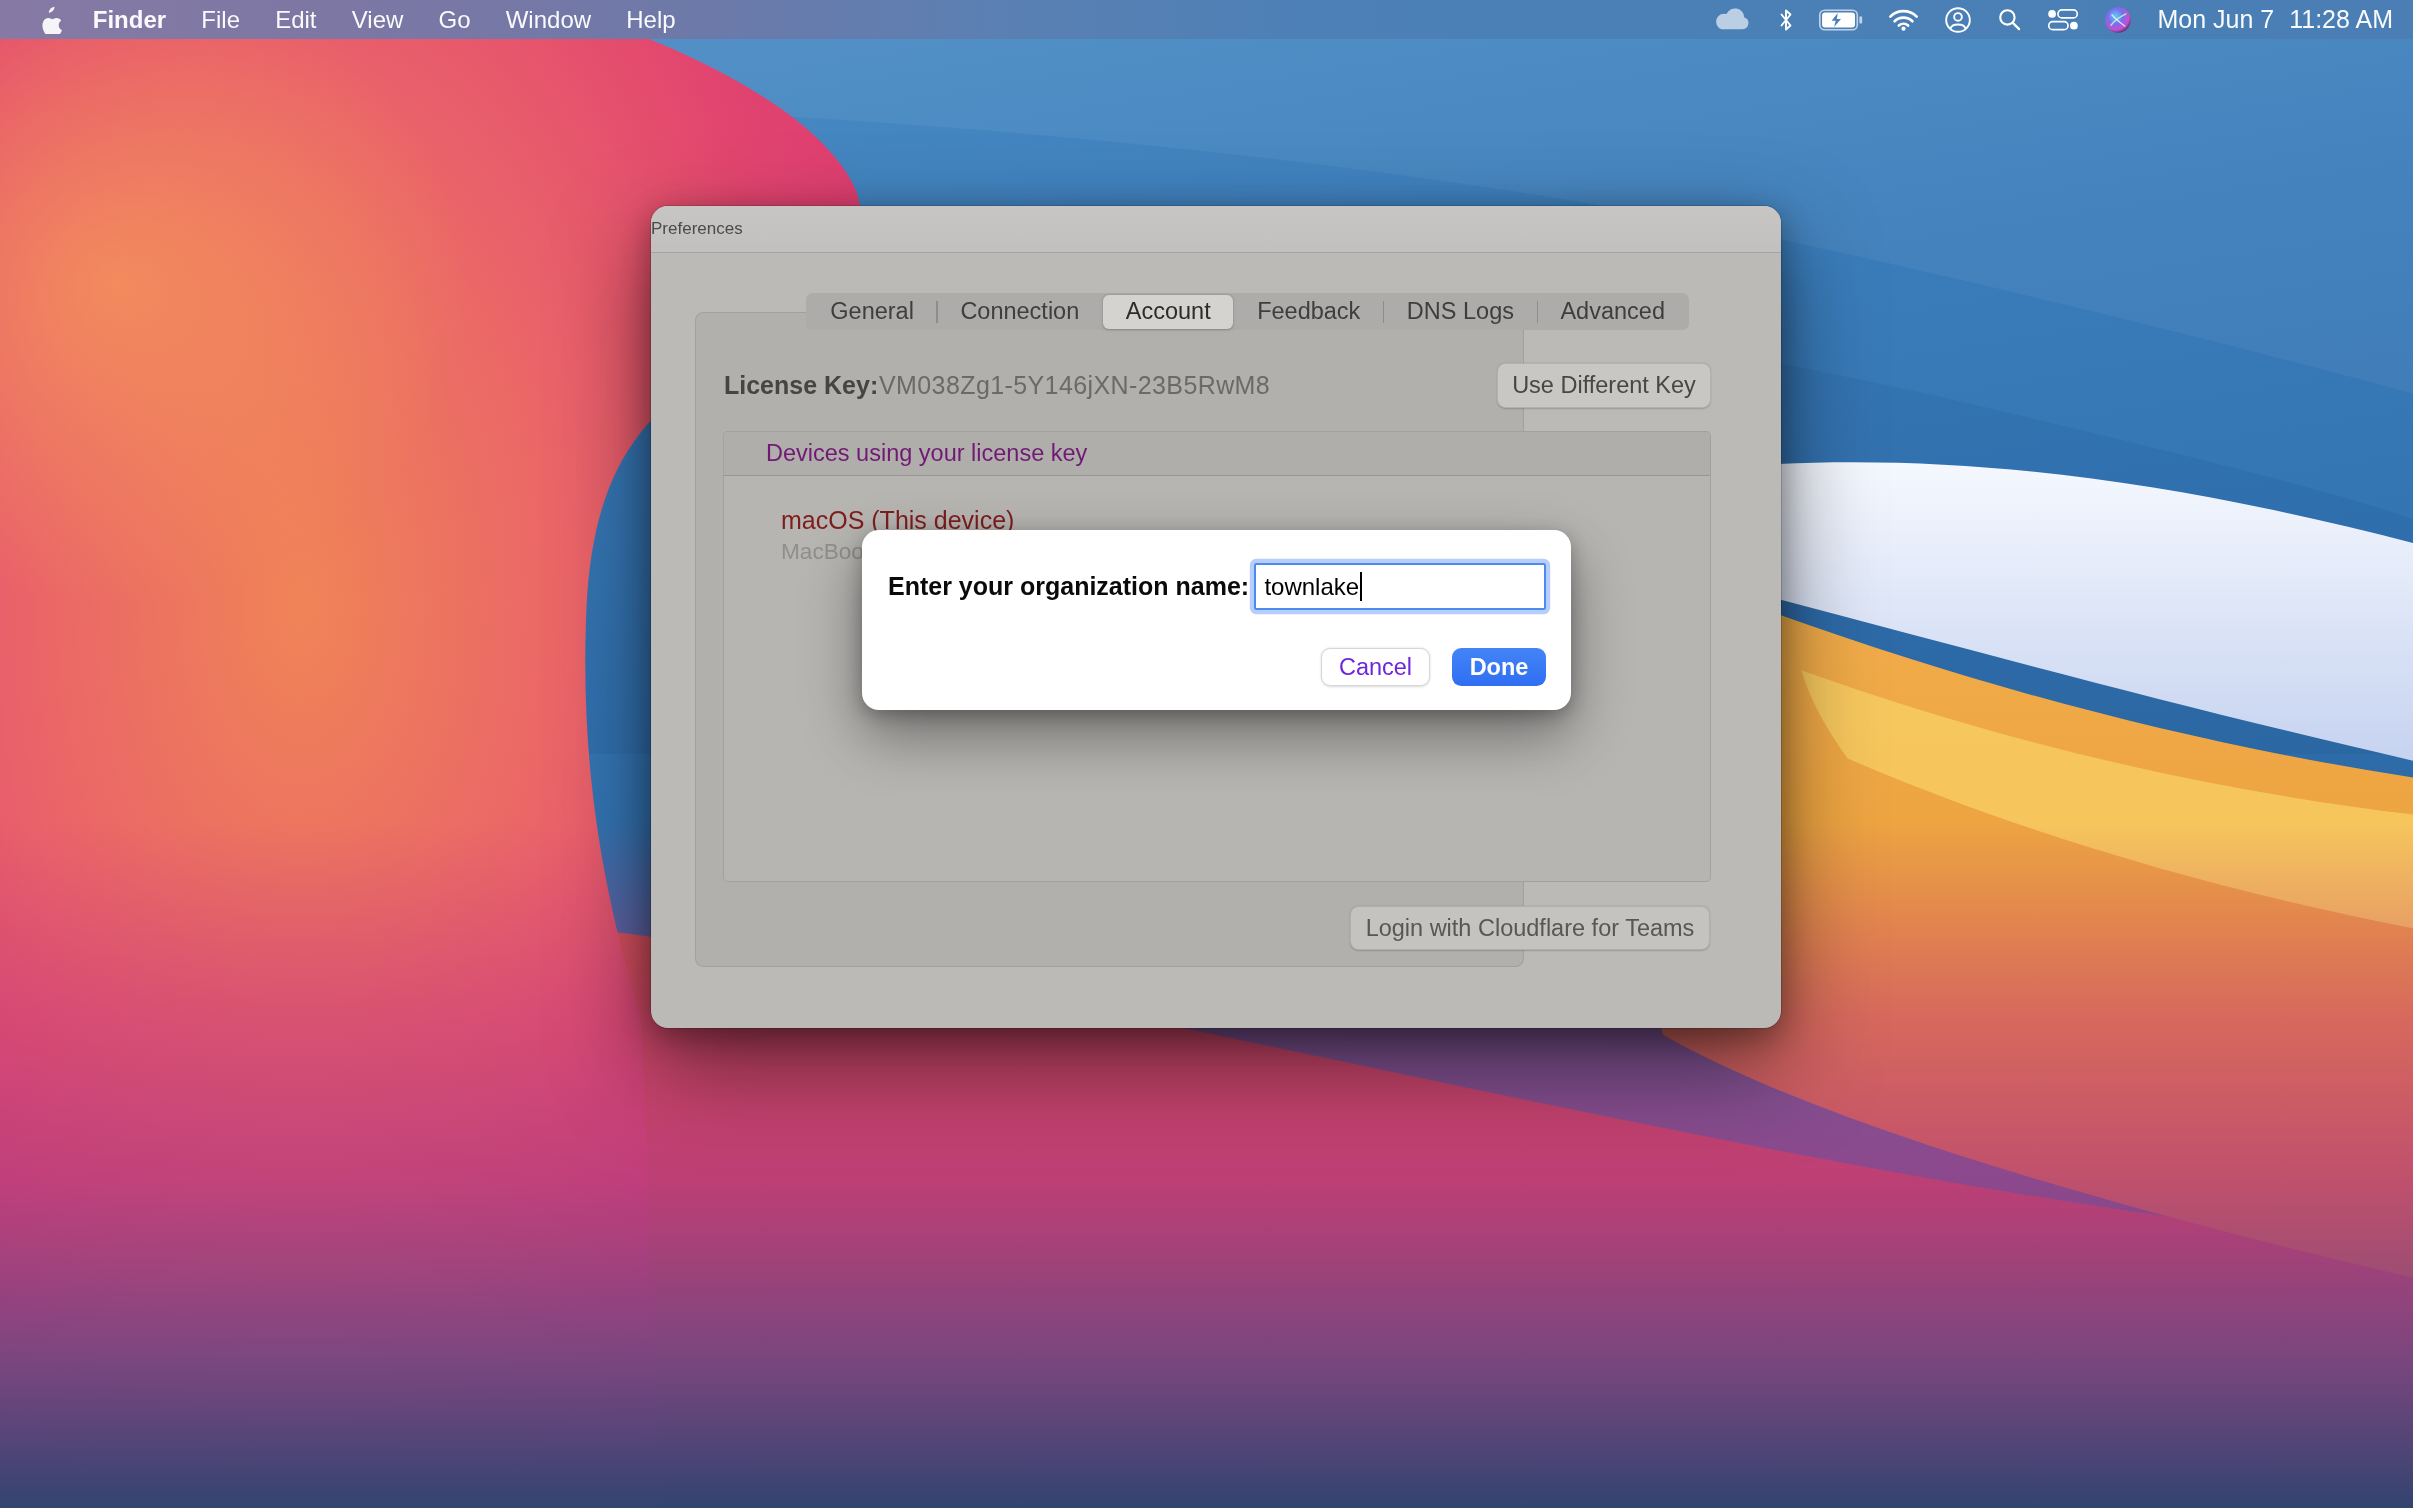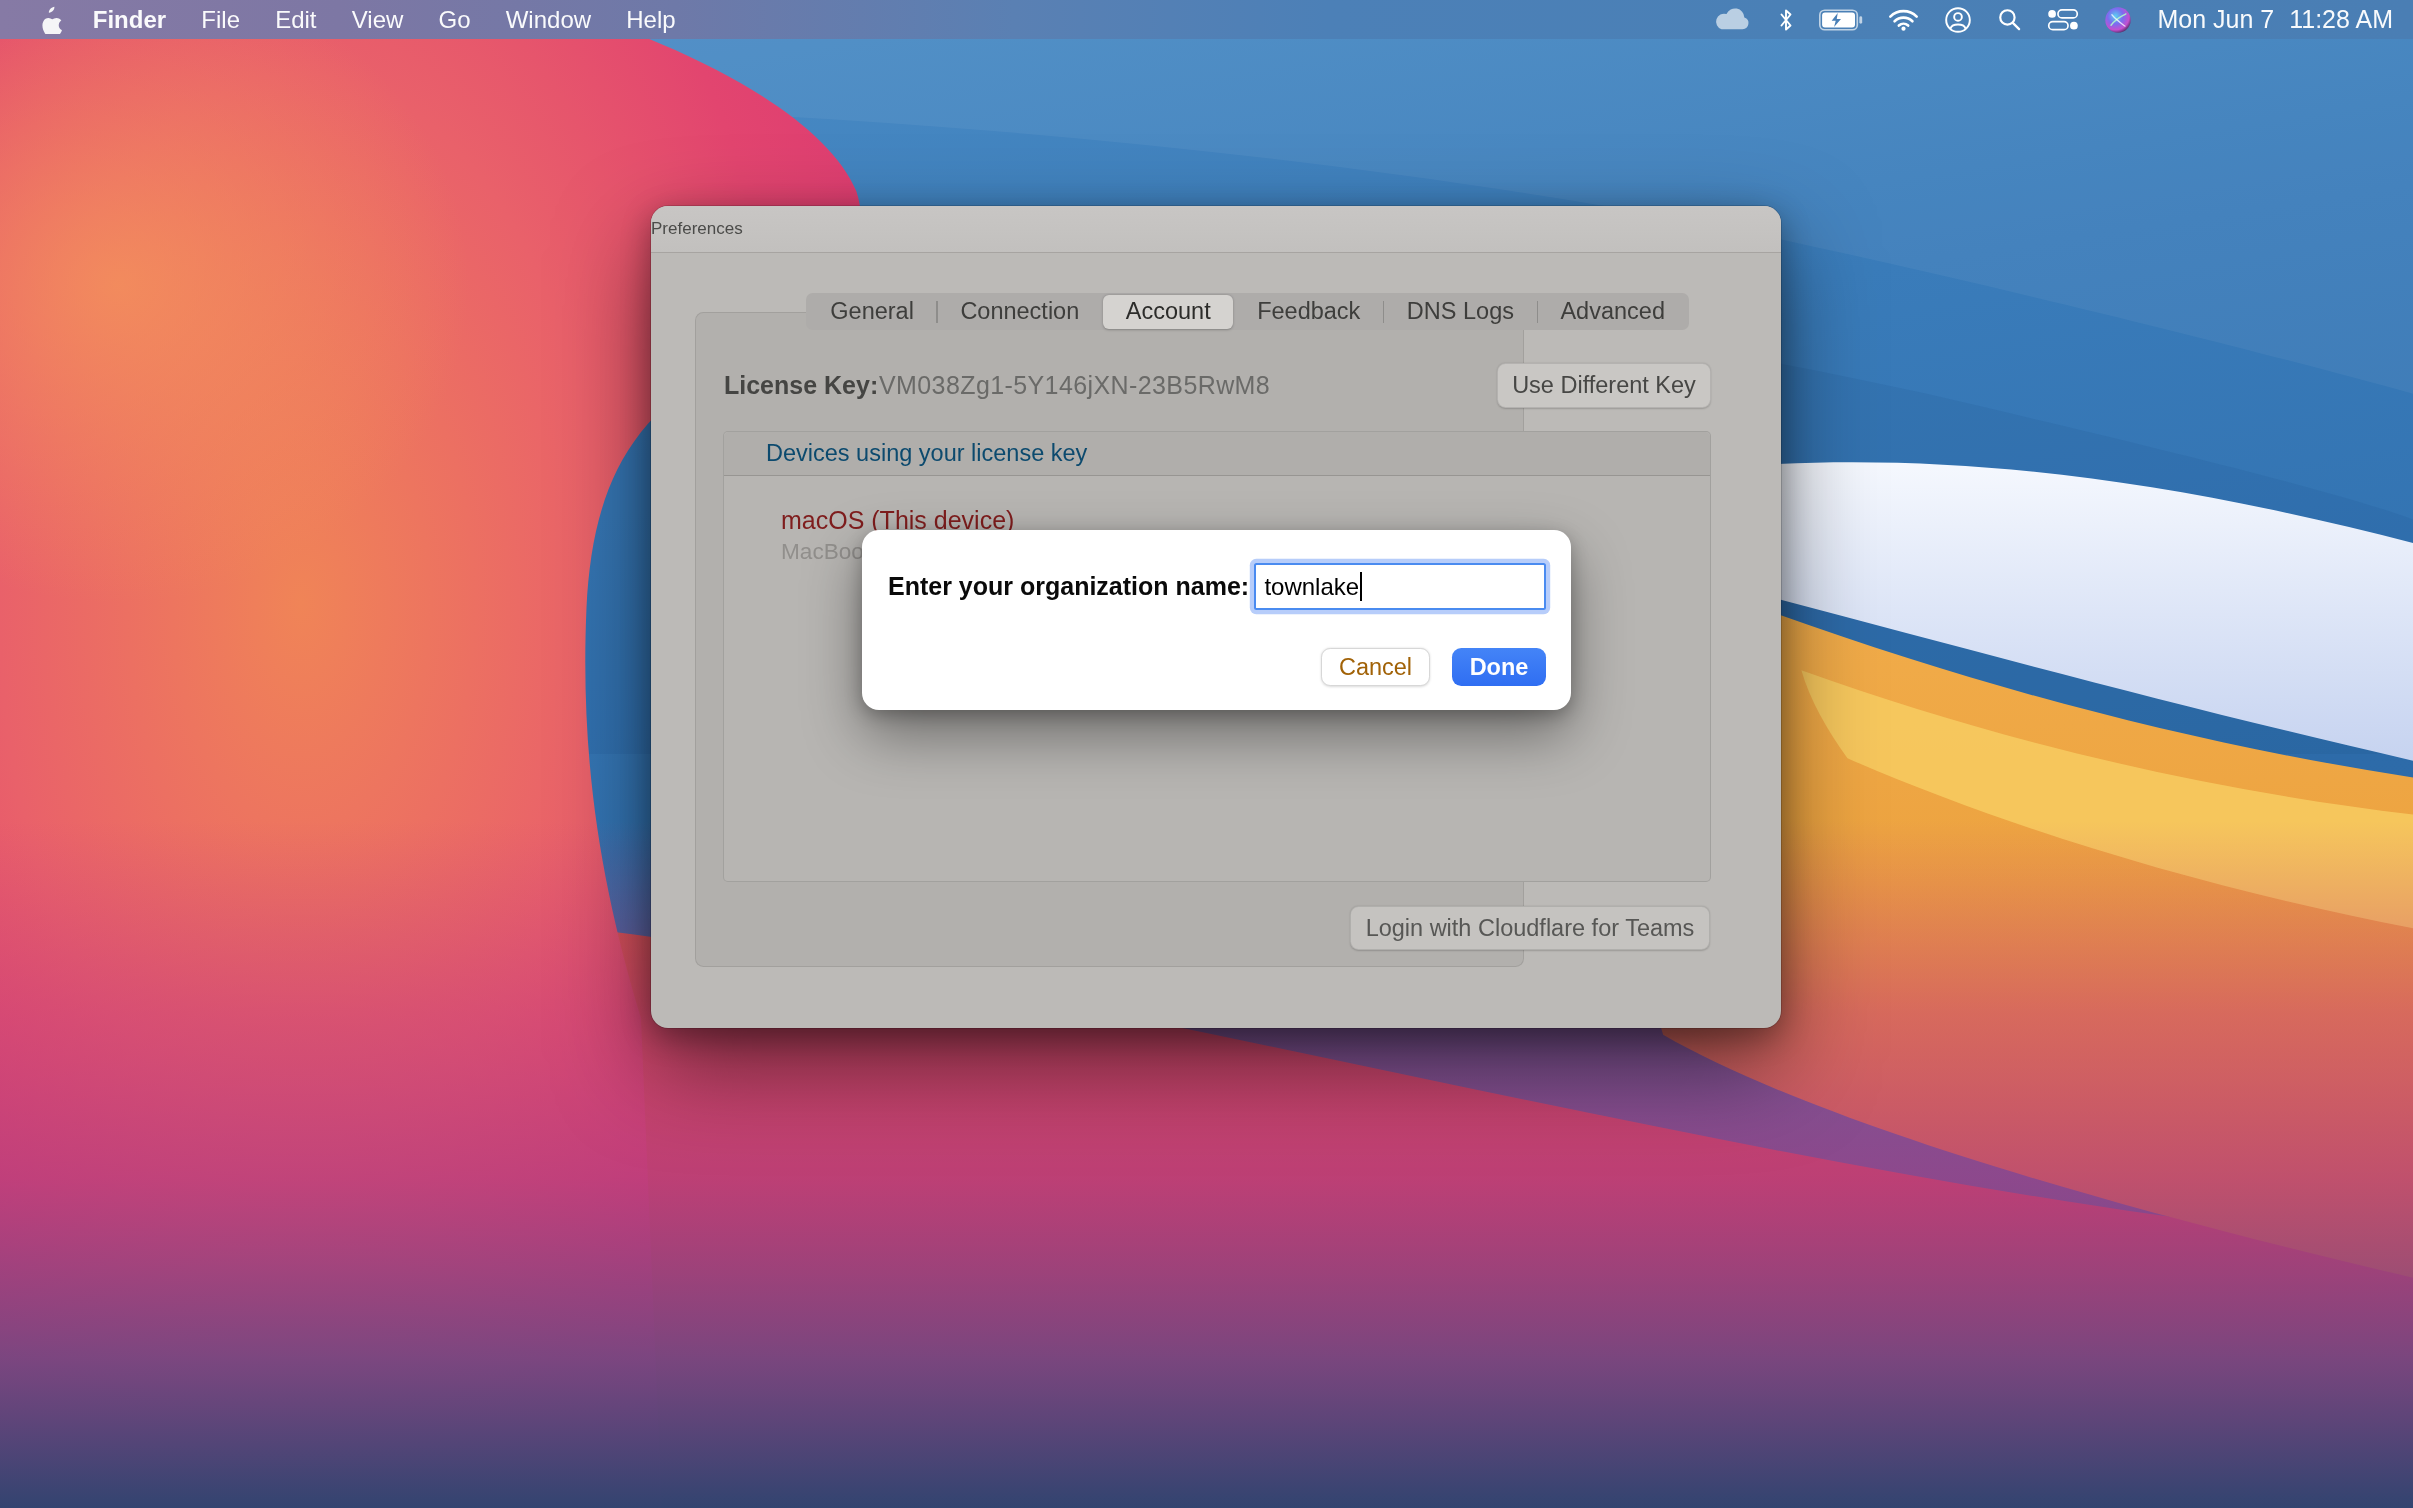--- a/index.html
+++ b/index.html
@@ -50,41 +50,41 @@
     font-size:25px;color:#6a6a68;letter-spacing:0.4px;}
   .btn-gray{background:#c9c7c4;border:0.8px solid rgba(0,0,0,.10);border-radius:8.4px;
     box-shadow:0 0.8px 1.7px rgba(0,0,0,.18);display:flex;align-items:center;justify-content:center;
     font-size:23.5px;color:#474745;}
   .use-key-btn{position:absolute;left:801px;top:50px;width:214px;height:45px;}
 
   .devices-box{position:absolute;left:27px;top:118px;width:988px;height:451px;
     background:#b7b5b2;border:0.8px solid rgba(0,0,0,.11);border-radius:5px;}
   .devices-header{position:absolute;left:0;top:0;width:100%;height:44px;background:#b0aeab;
     border-bottom:0.8px solid rgba(0,0,0,.14);border-radius:5px 5px 0 0;
-    display:flex;align-items:center;padding-left:42px;font-size:23.5px;color:#0c4a6e;}
+    display:flex;align-items:center;padding-left:42px;font-size:23.5px;color:#701a75;}
   .device-name{position:absolute;left:57px;top:74px;font-size:25px;color:#7f1d1d;}
   .device-detail{position:absolute;left:57px;top:107px;font-size:22.6px;color:#918f8c;}
   .teams-btn{position:absolute;left:654px;top:593px;width:360px;height:44px;
     background:#c5c3c0;color:#575755;}
 
   
   .dialog{position:absolute;left:862px;top:530px;width:709px;height:180px;z-index:30;
     background:#ffffff;border-radius:17px;
     box-shadow:0 25px 59px rgba(0,0,0,.40),0 5px 17px rgba(0,0,0,.25);}
   .dialog-prompt{position:absolute;left:26px;top:33px;height:47px;display:flex;align-items:center;
     font-size:25px;font-weight:700;color:#0a0a0a;}
   .org-input{position:absolute;left:392px;top:33px;width:292px;height:47px;background:#fff;
     border:2.1px solid #4a8bf0;border-radius:2.5px;
     box-shadow:0 0 0 4.2px rgba(96,145,245,.45);
     display:flex;align-items:center;padding-left:8.4px;font-size:24px;color:#000;}
   .caret{display:inline-block;width:2.5px;height:28.5px;background:#000;margin-left:0.8px;}
   .dialog-btn{position:absolute;top:118px;height:38px;border-radius:9.2px;
     display:flex;align-items:center;justify-content:center;font-size:23.5px;}
   .cancel-btn{left:459px;width:109px;background:#fff;border:0.8px solid #d7d7d7;
-    box-shadow:0 0.8px 2.5px rgba(0,0,0,.15);color:#a16207;}
+    box-shadow:0 0.8px 2.5px rgba(0,0,0,.15);color:#6d28d9;}
   .done-btn{left:590px;width:94px;background:linear-gradient(#4484f7,#2f6ef2);
     color:#fff;font-weight:600;}
 </style>
 </head>
 <body>
 
 <div class="stage">
 
   <svg class="wallpaper" viewBox="0 0 2880 1800" preserveAspectRatio="none">
     <defs>

